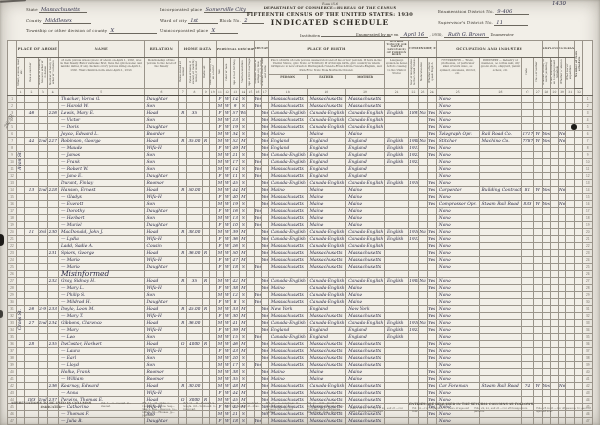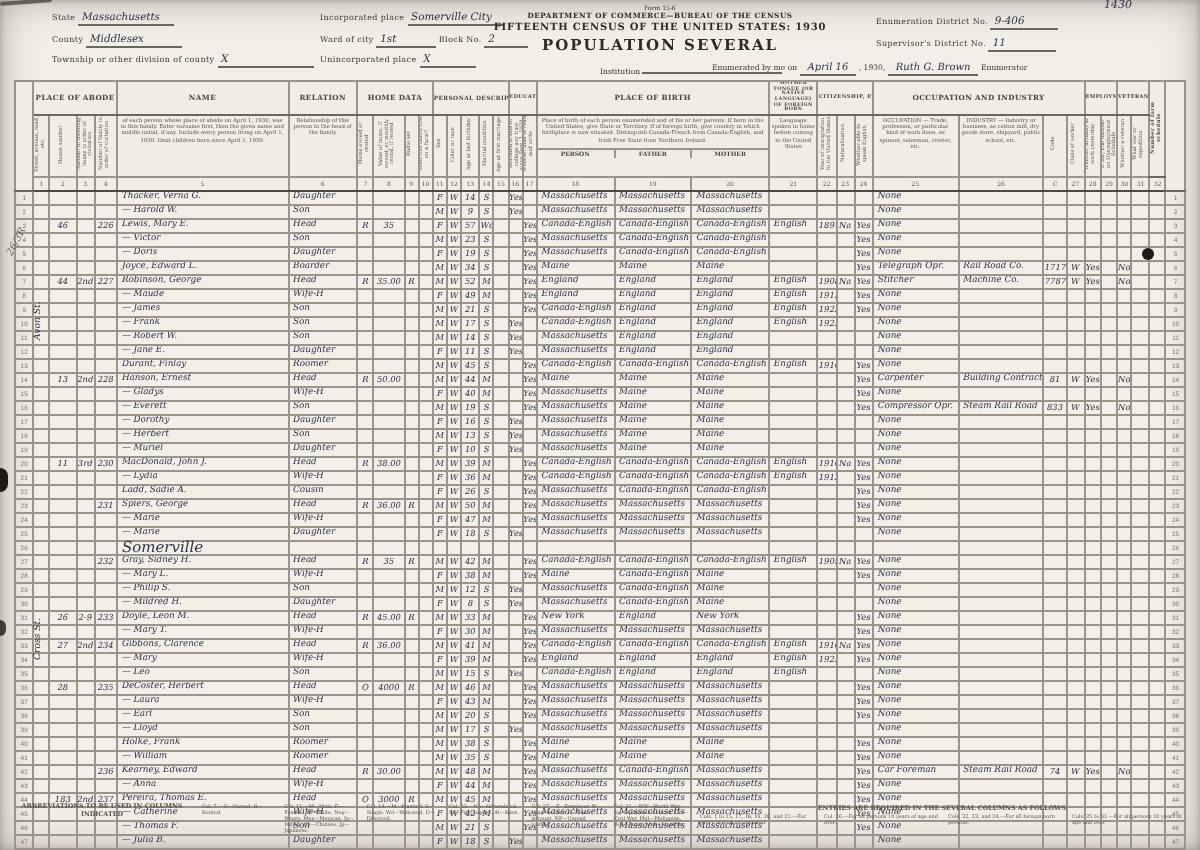--- a/index.html
+++ b/index.html
@@ -133,21 +133,21 @@
       <div class="fld">
         <span class="lab">Unincorporated place</span>
         <span class="val" style="min-width:20px">X</span>
       </div>
     </div>
 
     <div class="titleblk">
       <div class="form-no">Form 15-6</div>
       <div class="dept">DEPARTMENT OF COMMERCE—BUREAU OF THE CENSUS</div>
       <div class="census">FIFTEENTH CENSUS OF THE UNITED STATES: 1930</div>
-      <div class="sched">POPULATION SEVERAL</div>
+      <div class="sched">INDICATED SCHEDULE</div>
     </div>
 
     <div class="rightflds">
       <div class="fld">
         <span class="lab">Enumeration District No.</span>
         <span class="val" style="min-width:26px">9-406</span>
       </div>
       <div class="fld">
         <span class="lab">Supervisor's District No.</span>
         <span class="val" style="min-width:26px">11</span>
@@ -1287,21 +1287,21 @@
       <td class="c"></td>
       <td class="c"></td>
       <td class="lnc">25</td>
     </tr>
         <tr class="note-row">
       <td class="lnc">26</td>
       <td></td>
       <td class="c"></td>
       <td class="c"></td>
       <td class="c"></td>
-      <td class="name">Somerville</td>
+      <td class="name">Misinformed</td>
       <td class="name"></td>
       <td class="c"></td>
       <td class="c"></td>
       <td class="c"></td>
       <td class="c"></td>
       <td class="c"></td>
       <td class="c"></td>
       <td class="c"></td>
       <td class="c"></td>
       <td class="c"></td>

